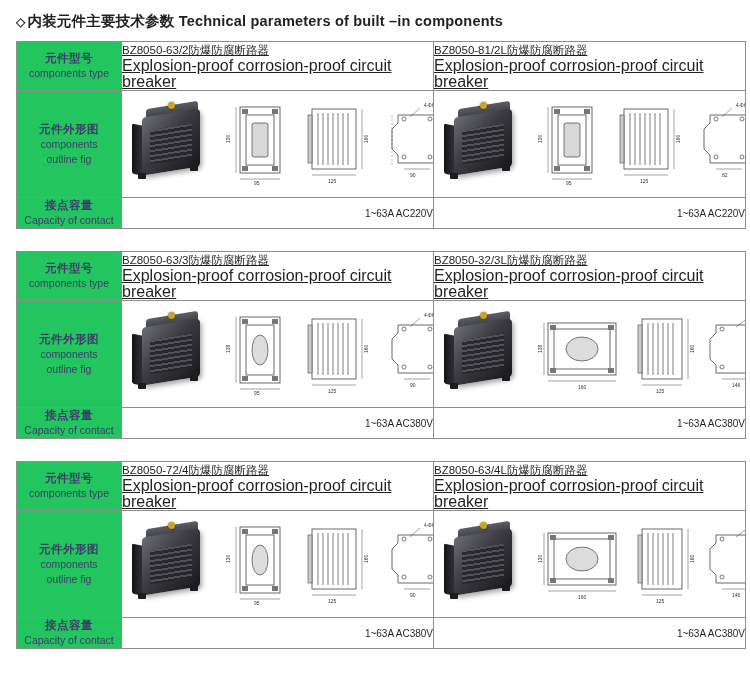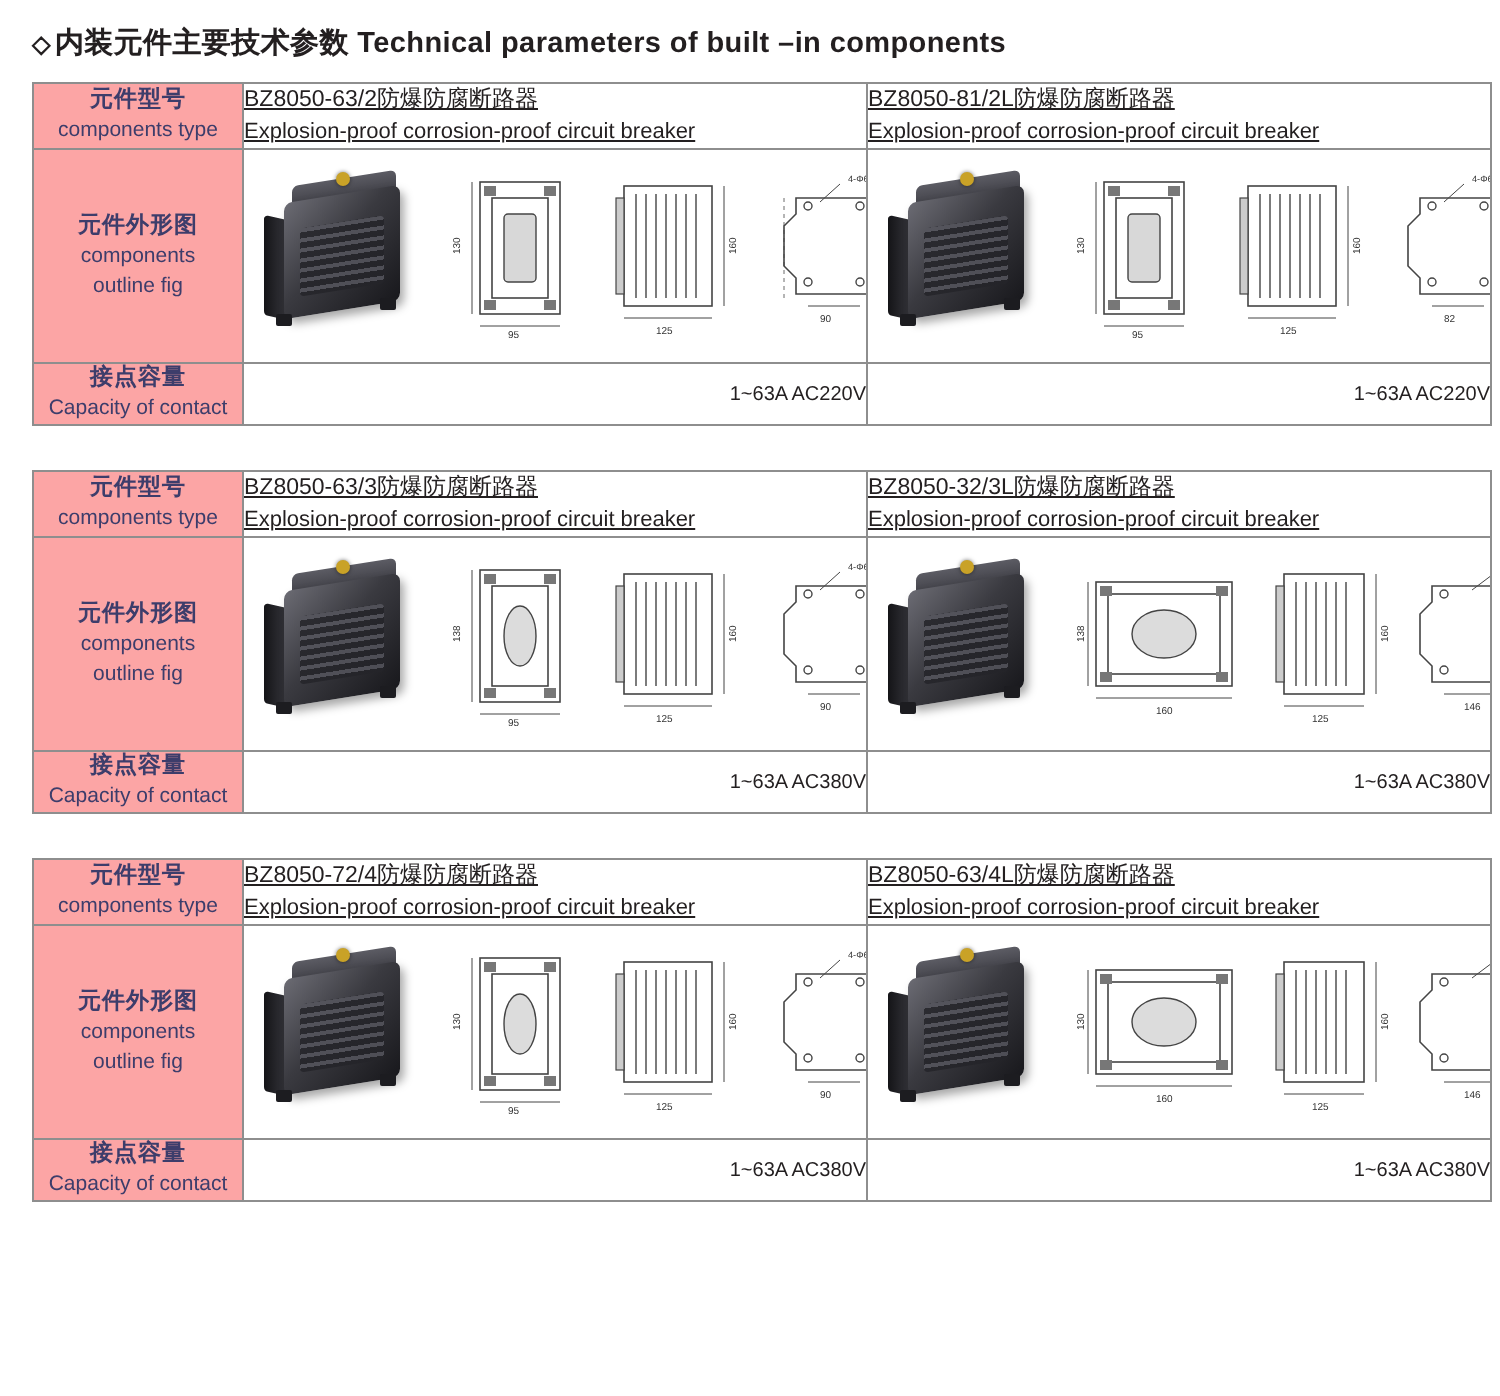--- a/index.html
+++ b/index.html
@@ -45,21 +45,21 @@
     width: 100%;
     table-layout: fixed;
   }
   table.spec td {
     border: 1px solid #8e8e8e;
     vertical-align: middle;
     padding: 0;
   }
   .label-cell {
     width: 104px;
-    background: #fca5a5;
+    background: #22c55e;
     color: #3d3d6b;
     text-align: center;
     font-size: 11px;
     line-height: 15px;
     padding: 5px 2px;
     font-weight: bold;
   }
   .label-cell .cn {
     display: block;
     font-size: 11.5px;
@@ -76,21 +76,21 @@
     line-height: 16px;
     color: #231f20;
     text-decoration: underline;
   }
   .type-cell .cn {
     display: block;
     font-size: 11.5px;
   }
   .type-cell .en {
     display: block;
-    font-size: 11px;
+    font-size: 16px;
   }
   .cap-cell {
     padding: 6px 0 6px 8px;
     font-size: 10px;
     color: #231f20;
     text-align: right;
   }
   .fig-cell {
     height: 106px;
     padding: 0;

